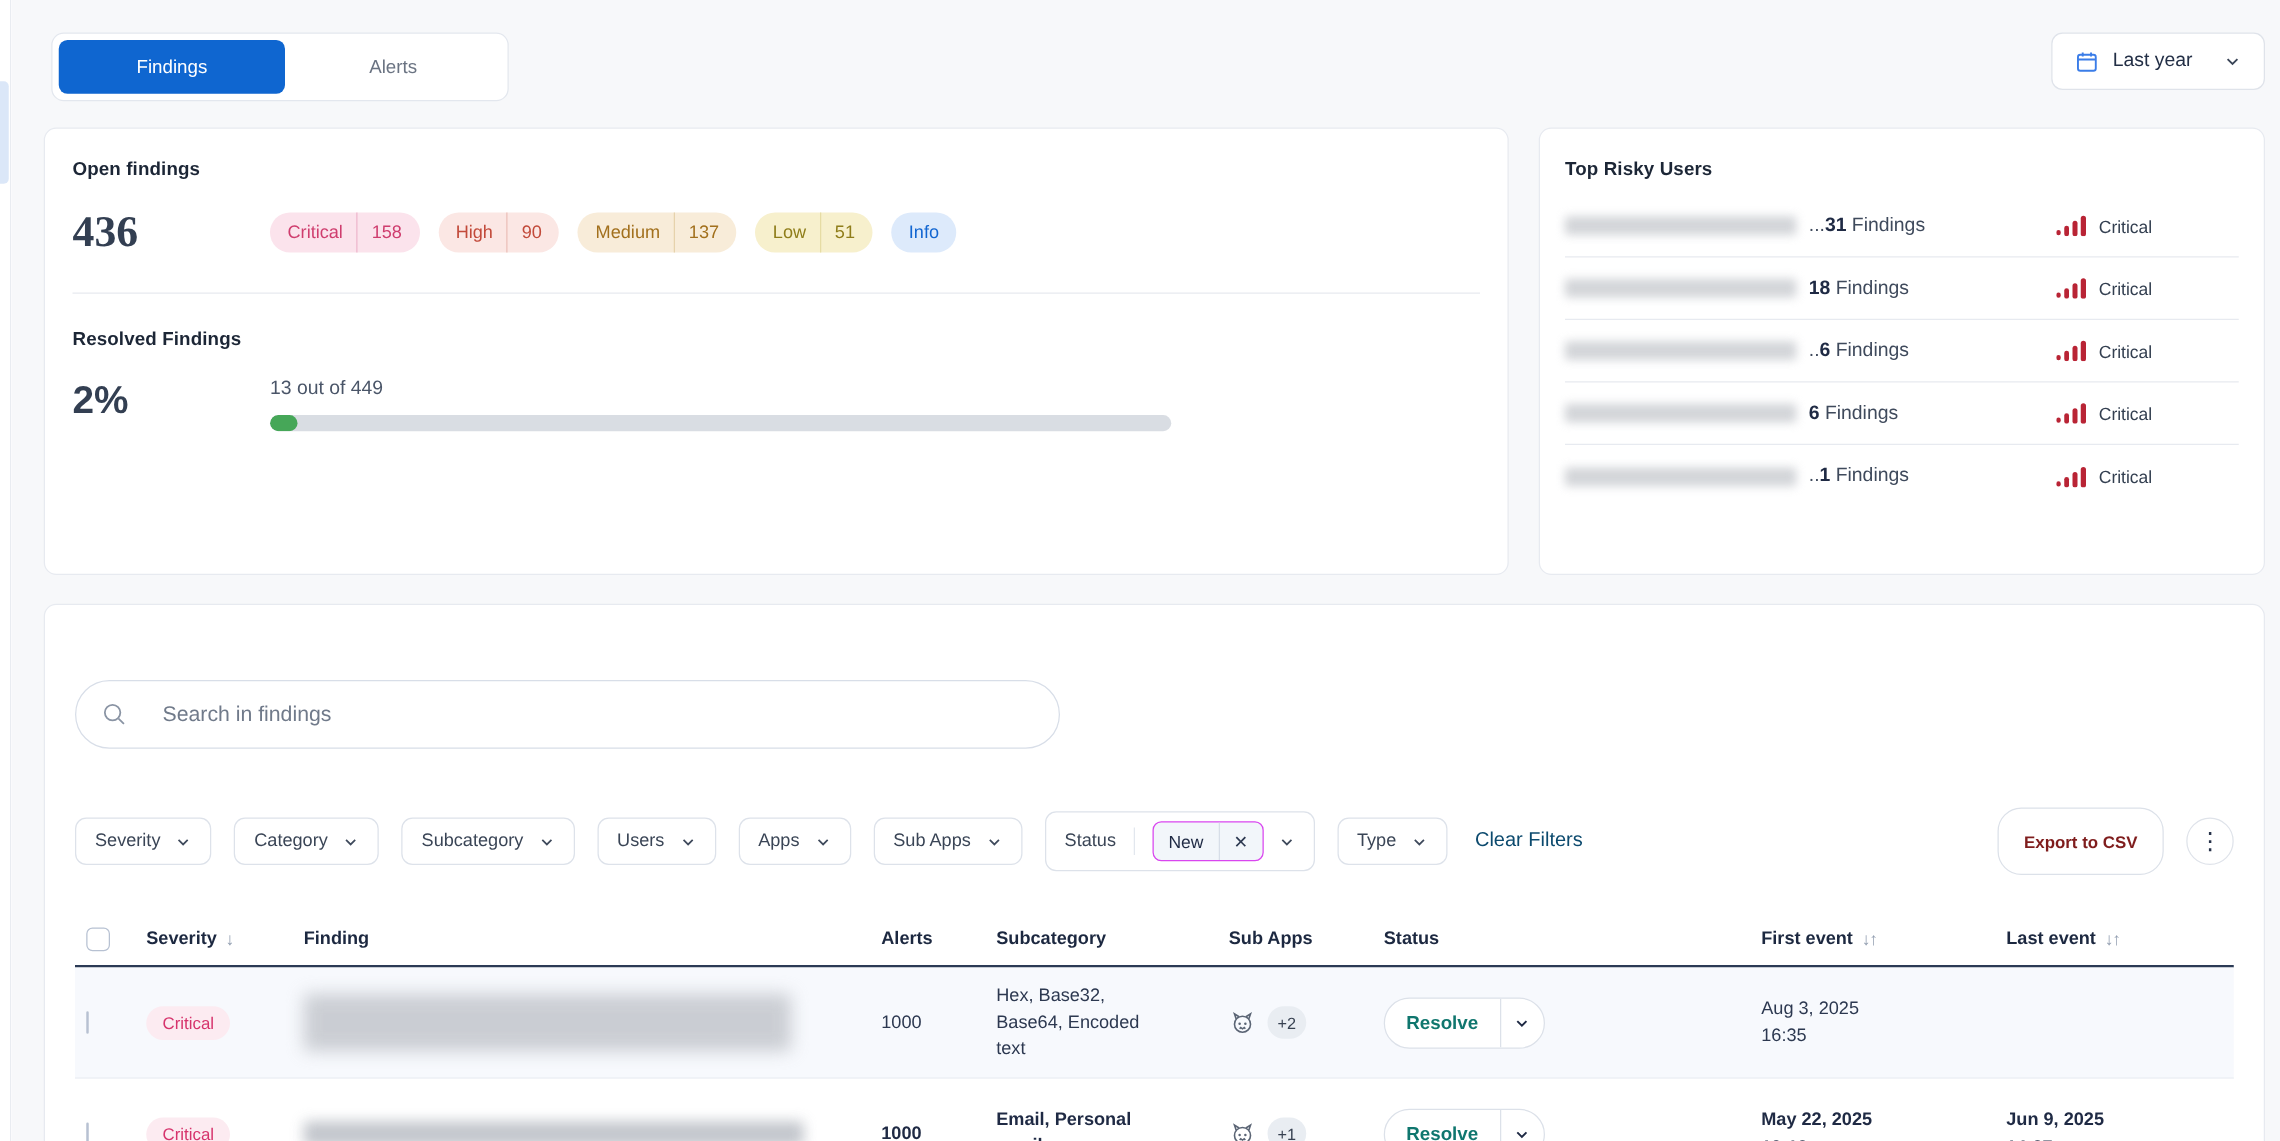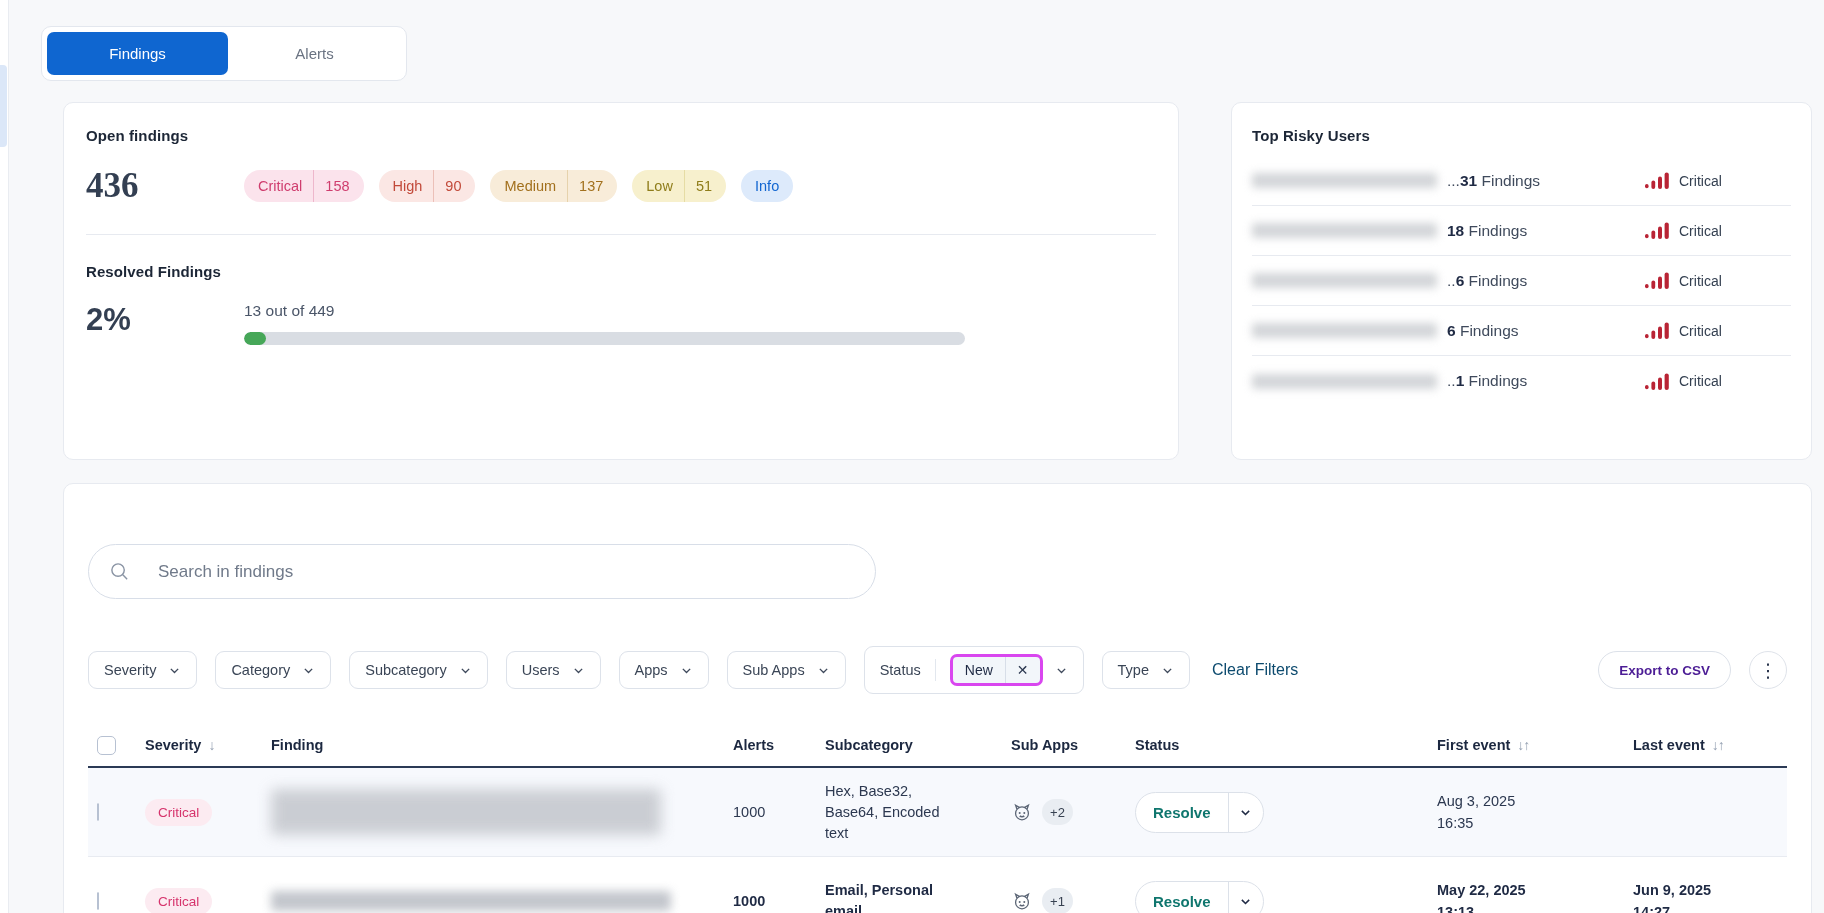--- a/index.html
+++ b/index.html
@@ -16,21 +16,21 @@
   .topbar { display:flex; justify-content:space-between; align-items:flex-start; }
   .tabgroup { margin-left:6px; display:flex; background:#fff; border:1px solid #e3e7ee; border-radius:10px; padding:5px; height:55px; }
   .tab { width:181px; height:43px; display:flex; align-items:center; justify-content:center; font-size:15px; border-radius:7px; color:#6a7382; cursor:pointer; }
   .tab.active { background:#0f66d0; color:#fff; }
   .tab.inactive { width:173px; }
   .datebtn { display:flex; align-items:center; gap:11px; height:46px; padding:0 18px; background:#fff; border:1px solid #dfe3ea; border-radius:9px; font-size:15.5px; color:#232f46; cursor:pointer; }
   .datebtn .chev { margin-left:14px; }
 
   
   .cards { display:flex; gap:24px; margin-top:21px; }
-  .card { background:#fff; border:1px solid #e7eaf0; border-radius:10px;margin-left:28px; }
+  .card { background:#fff; border:1px solid #e7eaf0; border-radius:10px; }
   .card-stats { flex:1; height:358px; padding:24px 22px; }
   .card-risky { width:581px; height:358px; padding:24px 20px 0 20px; }
   .card-title { font-size:15px; font-weight:700; color:#1c2636; letter-spacing:.1px; }
 
   .of-row { display:flex; align-items:center; margin-top:22px; }
   .big-num { width:158px; font-size:35px; font-weight:600; color:#333f52;font-family:Liberation Serif, serif; }
   .sev-badges { display:flex; align-items:center; gap:15px; }
   .sev-badge { display:flex; align-items:center; height:32px; border-radius:16px; padding:0 14px; font-size:14.5px; cursor:pointer; }
   .sev-badge .sep { width:1px; height:32px; margin:0 11px; }
   .sev-crit { background:#fbe3ec; color:#cf3d6e; } .sev-crit .sep { background:#eeb7cc; }
@@ -60,26 +60,26 @@
   
   .card-table { margin-top:23px; height:600px; padding:60px 24px 0 24px; overflow:hidden; }
   .searchbox { display:flex; align-items:center; width:788px; height:55px; border:1px solid #d8dee8; border-radius:28px; padding:0 20px; background:#fff;gap:16px; }
   .searchbox input { border:none; outline:none; flex:1; margin-left:12px; font-size:17px; color:#232f46; font-family:"Liberation Sans",sans-serif; background:transparent; }
   .searchbox input::placeholder { color:#707a8a; }
 
   .filterrow { display:flex; align-items:center; gap:18px; margin-top:47px; }
   .fbtn { display:flex; align-items:center; gap:12px; height:38px; padding:0 15px; background:#fff; border:1px solid #dde2ea; border-radius:9px; font-size:14.5px; color:#3a4556; cursor:pointer; white-space:nowrap; }
   .fbtn-status { height:48px; }
   .vsep { width:1px; height:22px; background:#e2e7ee; margin:0 2px; }
-  .chip { display:flex; align-items:center; height:32px; background:#f2f6fa; border:3px solid #d946ef; border-radius:7px; padding:0; overflow:hidden; }
+  .chip { display:flex; align-items:center; height:32px; background:#f2f6fa; border:1px solid #d946ef; border-radius:7px; padding:0; overflow:hidden; }
   .chip-label { padding:0 12px; font-size:14px; color:#1f2a44; }
   .chip-x { padding:0 11px; border-left:1px solid #d7dee8; font-size:14px; color:#2c3850; cursor:pointer; display:flex; align-items:center; height:100%; }
   .clear-link { font-size:16px; color:#0c4a6e; margin-left:4px; cursor:pointer; white-space:nowrap; }
   .spacer { flex:1; }
-  .export-btn { height:38px; padding:0 20px; background:#fff; border:1px solid #dce1e9; border-radius:19px; font-size:13.5px; font-weight:700; color:#4c1d95; display:flex; align-items:center; cursor:pointer; white-space:nowrap; }
+  .export-btn { height:54px; padding:0 20px; background:#fff; border:1px solid #dce1e9; border-radius:19px; font-size:13.5px; font-weight:700; color:#7f1d1d; display:flex; align-items:center; cursor:pointer; white-space:nowrap; }
   .kebab-btn { width:38px; height:38px; border:1px solid #dfe3ea; border-radius:50%; background:#fff; display:flex; align-items:center; justify-content:center; cursor:pointer; }
   .kebab-btn span { font-size:19px; color:#27324a; line-height:1; }
 
   
   .tbl { margin-top:30px; }
   .trow { display:grid; grid-template-columns:44px 126px 462px 92px 186px 124px 302px 196px 196px; align-items:center; }
   .thead { height:44px; border-bottom:2px solid #2b3a55; font-size:14.5px; font-weight:700; color:#1c2840; }
   .thead > div { padding-left:13px; display:flex; align-items:center; gap:7px; }
   .sort-ic { color:#94a0b2; font-weight:400; font-size:14px; letter-spacing:-1px; }
   .cbx { width:19px; height:19px; border:1.5px solid #b7c1d2; border-radius:5px; background:#fff; cursor:pointer; margin-left:9px; }
@@ -108,20 +108,32 @@
   <div class="rail-active"></div>
 </div>
 
 <div class="page">
 
   <div class="topbar">
     <div class="tabgroup">
       <div class="tab active">Findings</div>
       <div class="tab inactive">Alerts</div>
     </div>
+    <div class="datebtn">
+      <svg width="19" height="19" viewBox="0 0 20 20" fill="none" stroke="#3b7de8" stroke-width="1.6">
+        <rect x="2.5" y="4" width="15" height="13.5" rx="2"></rect>
+          <line x1="6.5" y1="2" x2="6.5" y2="5.5"></line>
+          <line x1="13.5" y1="2" x2="13.5" y2="5.5"></line>
+          <line x1="2.5" y1="8" x2="17.5" y2="8"></line>
+      </svg>
+      <span>Last year</span>
+      <svg class="chev" width="14" height="14" viewBox="0 0 16 16" fill="none" stroke="#3c4759" stroke-width="1.7">
+          <polyline points="3.5,6 8,10.5 12.5,6"></polyline>
+        </svg>
+    </div>
   </div>
 
   <div class="cards">
     <div class="card card-stats">
       <div class="card-title">Open findings</div>
       <div class="of-row">
         <div class="big-num">436</div>
         <div class="sev-badges">
           <div class="sev-badge sev-crit">
             <span>Critical</span>

